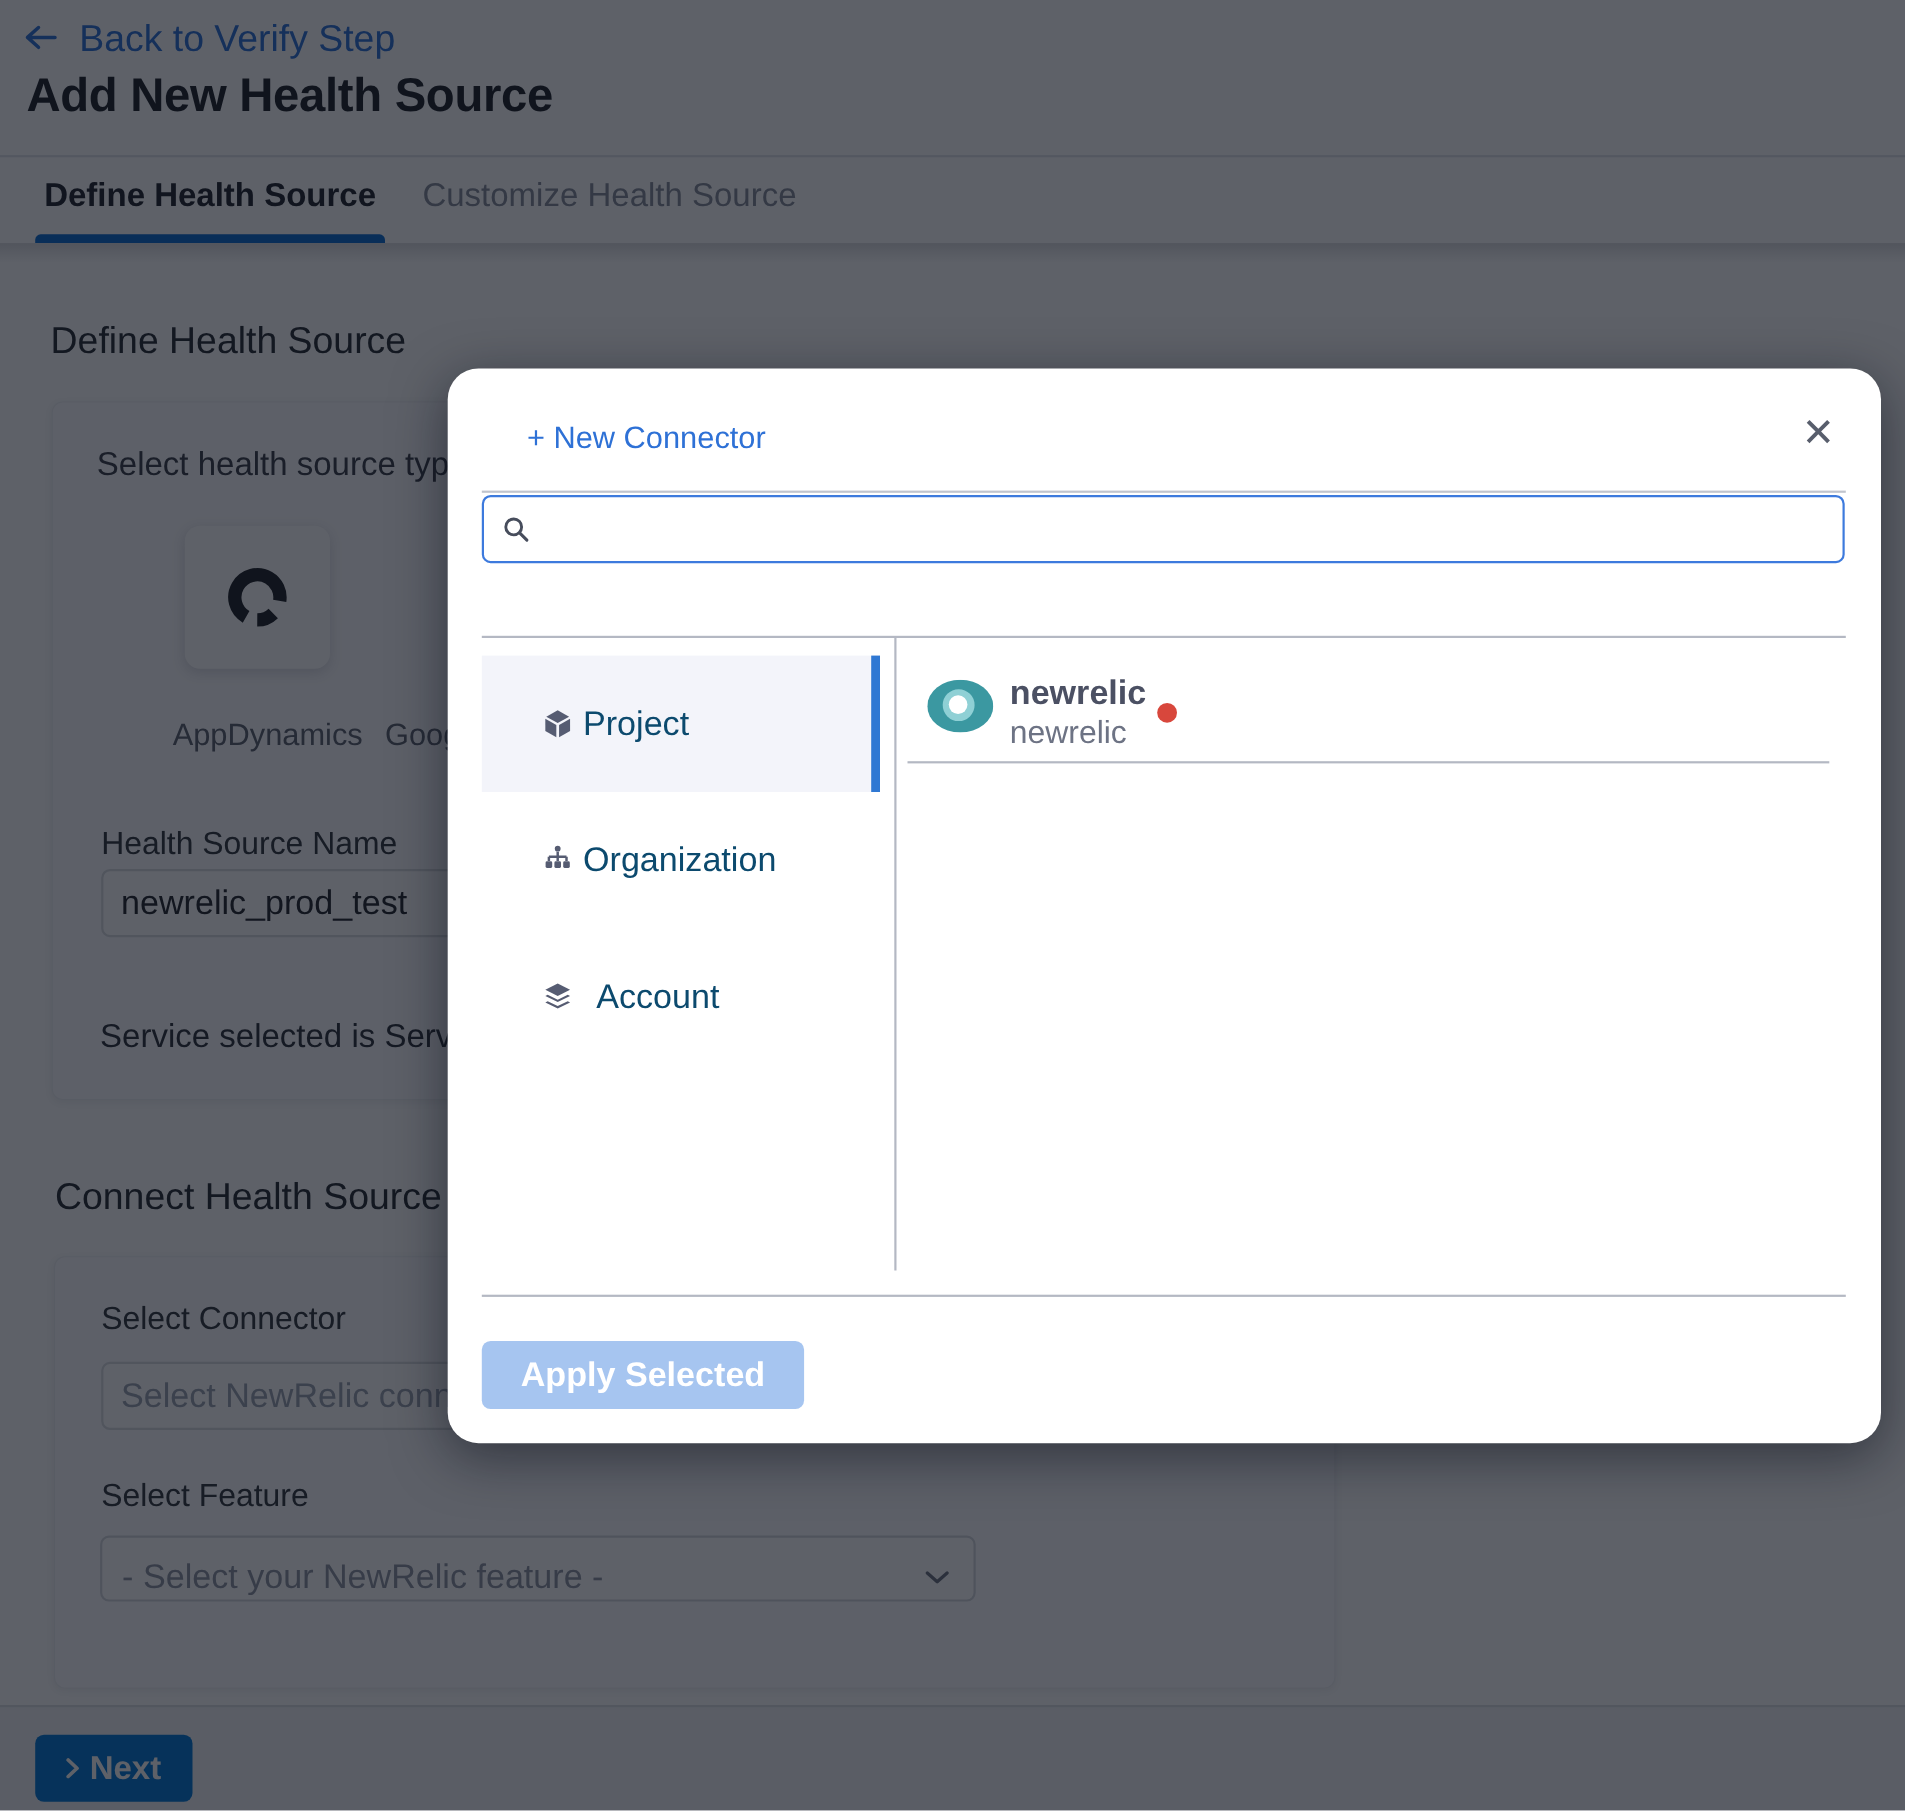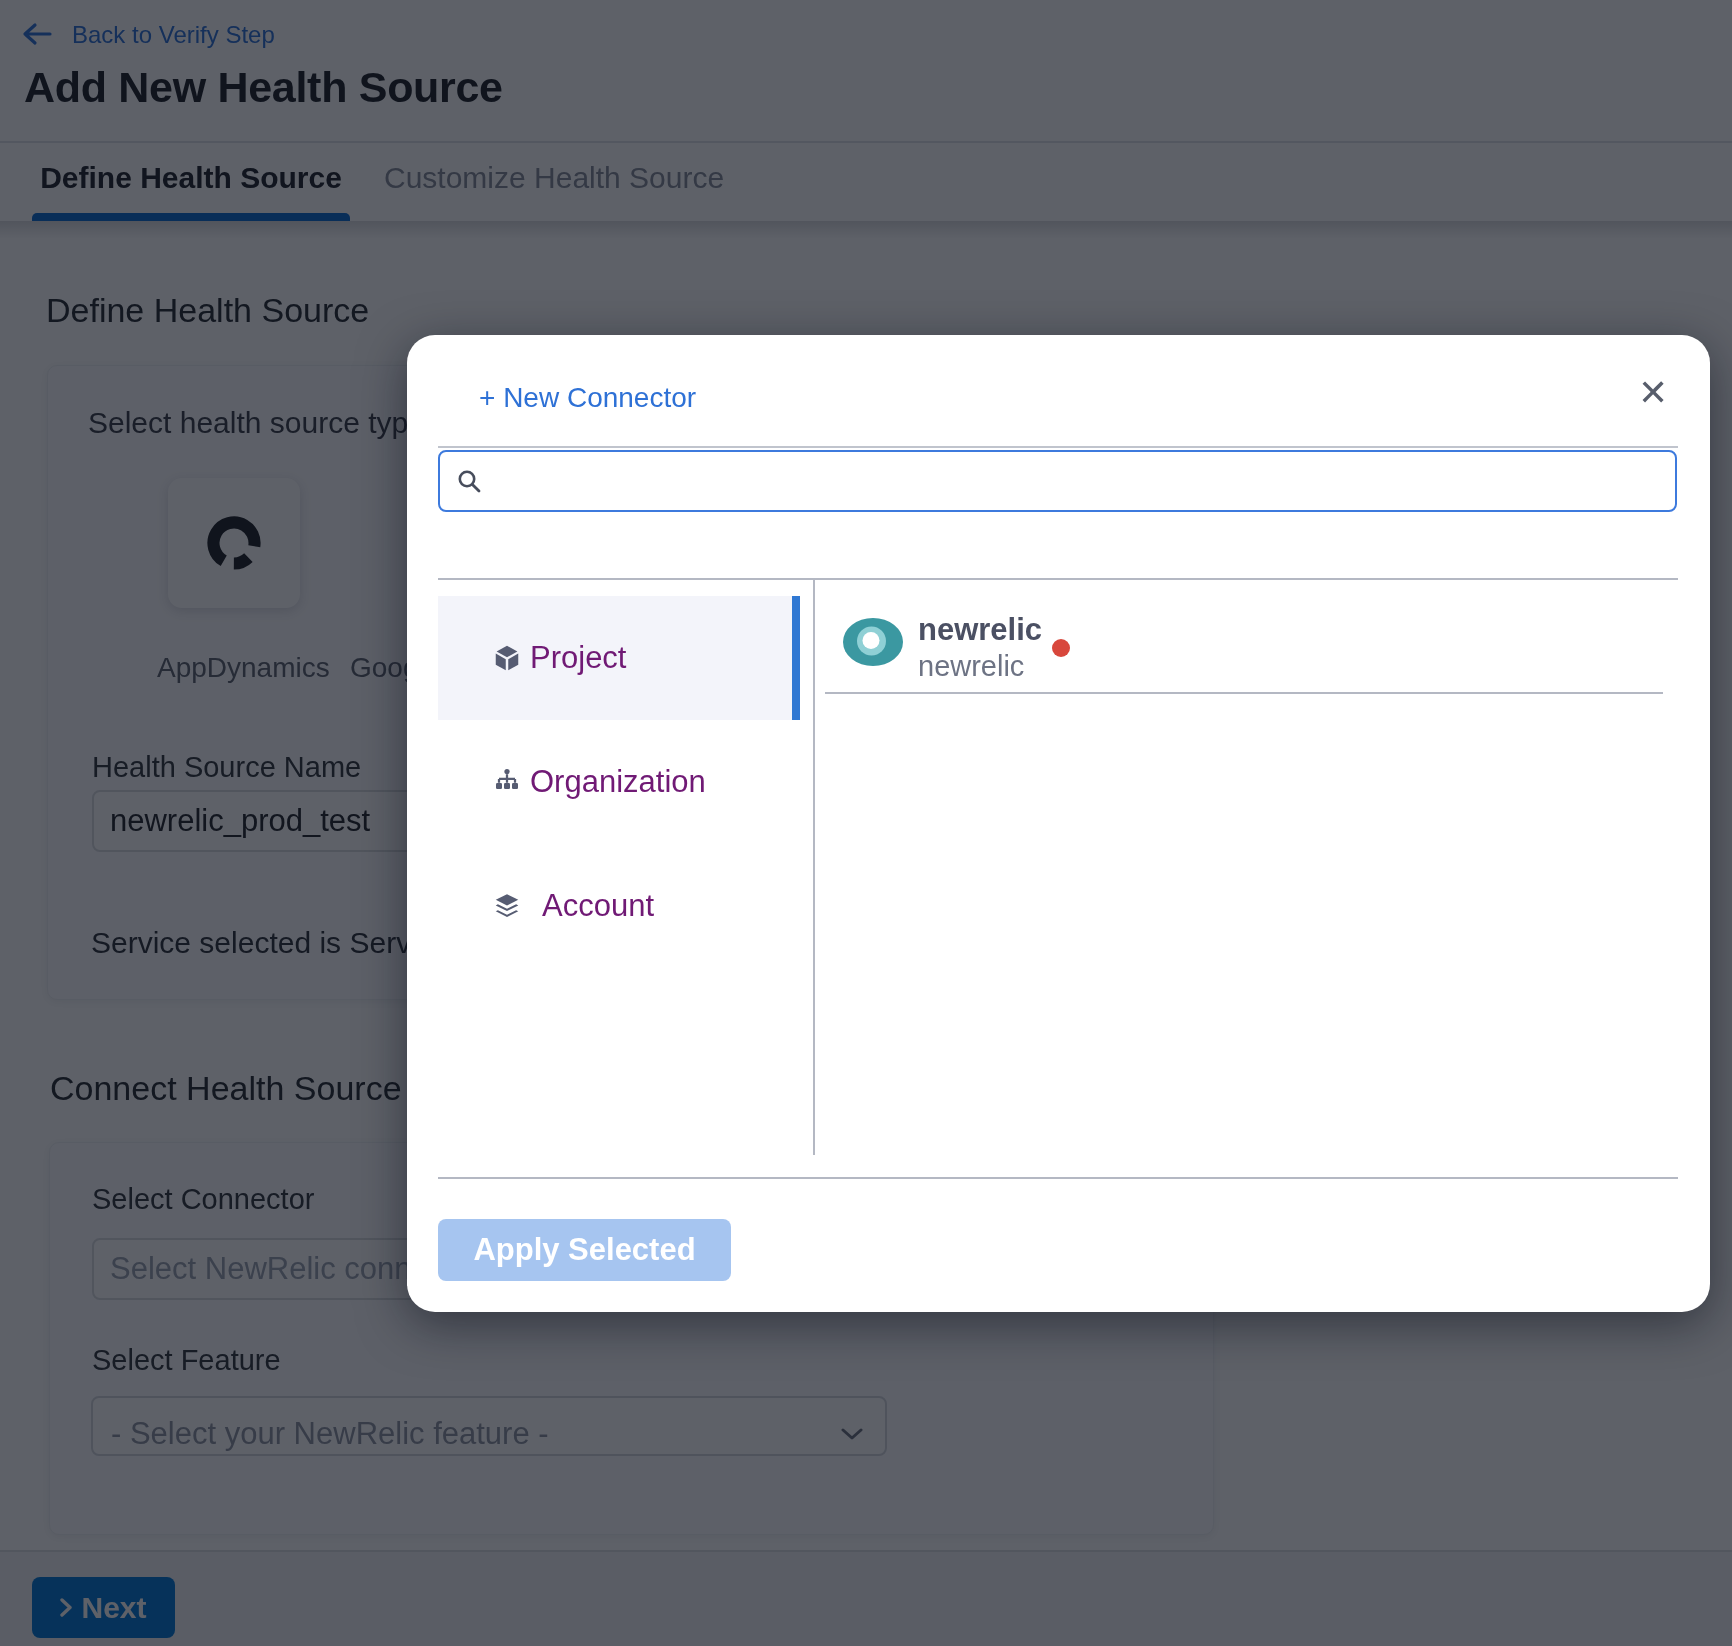--- a/index.html
+++ b/index.html
@@ -5,21 +5,21 @@
   html,body{margin:0;padding:0;}
   body{
     width:1732px;height:1646px;position:relative;overflow:hidden;
     background:#ffffff;font-family:"Liberation Sans",sans-serif;
     -webkit-font-smoothing:antialiased;
   }
   .abs{position:absolute;}
   
   #page{position:absolute;inset:0;background:#fff;}
   .back-arrow{left:22px;top:22px;width:30px;height:24px;color:var(--link_blue,#2e71d6);}
-  .back-link{left:72px;top:18px;font-size:24px;line-height:34px;color:var(--link_blue,#2e71d6);cursor:pointer;}
+  .back-link{left:72px;top:18px;font-size:34px;line-height:34px;color:var(--link_blue,#2e71d6);cursor:pointer;}
   .page-title{left:24px;top:62px;font-size:43px;line-height:50px;font-weight:700;color:#1d2128;letter-spacing:-.3px;}
   .header-divider{left:0;top:141px;width:1732px;height:2px;background:#dfe2e8;}
   .tab{top:160px;font-size:30px;line-height:36px;}
   .tab-define{left:32px;width:318px;text-align:center;font-weight:700;color:#20242c;}
   .tab-customize{left:384px;color:#868c99;}
   .tab-underline{left:32px;top:213px;width:318px;height:8px;border-radius:5px 5px 0 0;background:var(--underline_blue,#0b6bd0);}
   .tab-shadow{left:0;top:221px;width:1732px;height:18px;background:linear-gradient(rgba(30,35,48,.16),rgba(30,35,48,0));}
   .section-heading{font-size:34px;line-height:40px;color:#282c33;}
   #define-heading{left:46px;top:290px;}
   #connect-heading{left:50px;top:1068px;}
@@ -70,21 +70,21 @@
   .h-divider{background:var(--divider_strong,#b4b8c3);height:2px;}
   #divider-top{left:31px;top:243px;width:1240px;}
   #v-divider{left:406px;top:245px;width:2px;height:575px;background:var(--divider_strong,#b4b8c3);}
   .scope-row{left:31px;width:362px;height:124px;display:flex;align-items:center;padding-left:54px;
     box-sizing:border-box;cursor:pointer;}
   #scope-project{top:261px;background:#f3f4fa;}
   #scope-project .active-bar{position:absolute;right:0;top:0;width:8px;height:100%;background:var(--active_bar,#2f78d3);}
   #scope-org{top:385px;}
   #scope-account{top:509px;gap:12px;}
   .scope-row svg{width:30px;height:30px;flex:none;color:var(--icon_slate,#565c72);}
-  .scope-label{margin-left:8px;font-size:31px;color:#701a75;}
+  .scope-label{margin-left:8px;font-size:31px;color:#0c4a6e;}
   #connector-logo{left:436px;top:283px;width:60px;height:48px;}
   #connector-name{left:511px;top:277px;font-size:31px;font-weight:700;color:#4b5063;}
   #connector-id{left:511px;top:315px;font-size:29px;color:#6d7384;}
   #connector-dot{left:645px;top:304px;width:18px;height:18px;border-radius:50%;background:var(--dot_red,#d8473c);}
   #connector-divider{left:418px;top:357px;width:838px;}
   #divider-bottom{left:31px;top:842px;width:1240px;}
   #apply-btn{left:31px;top:884px;width:293px;height:62px;border:none;border-radius:8px;background:var(--apply_bg,#a6c5f0);
     color:#fff;font-family:"Liberation Sans",sans-serif;font-size:31px;font-weight:600;cursor:pointer;}
 </style>
 </head>

